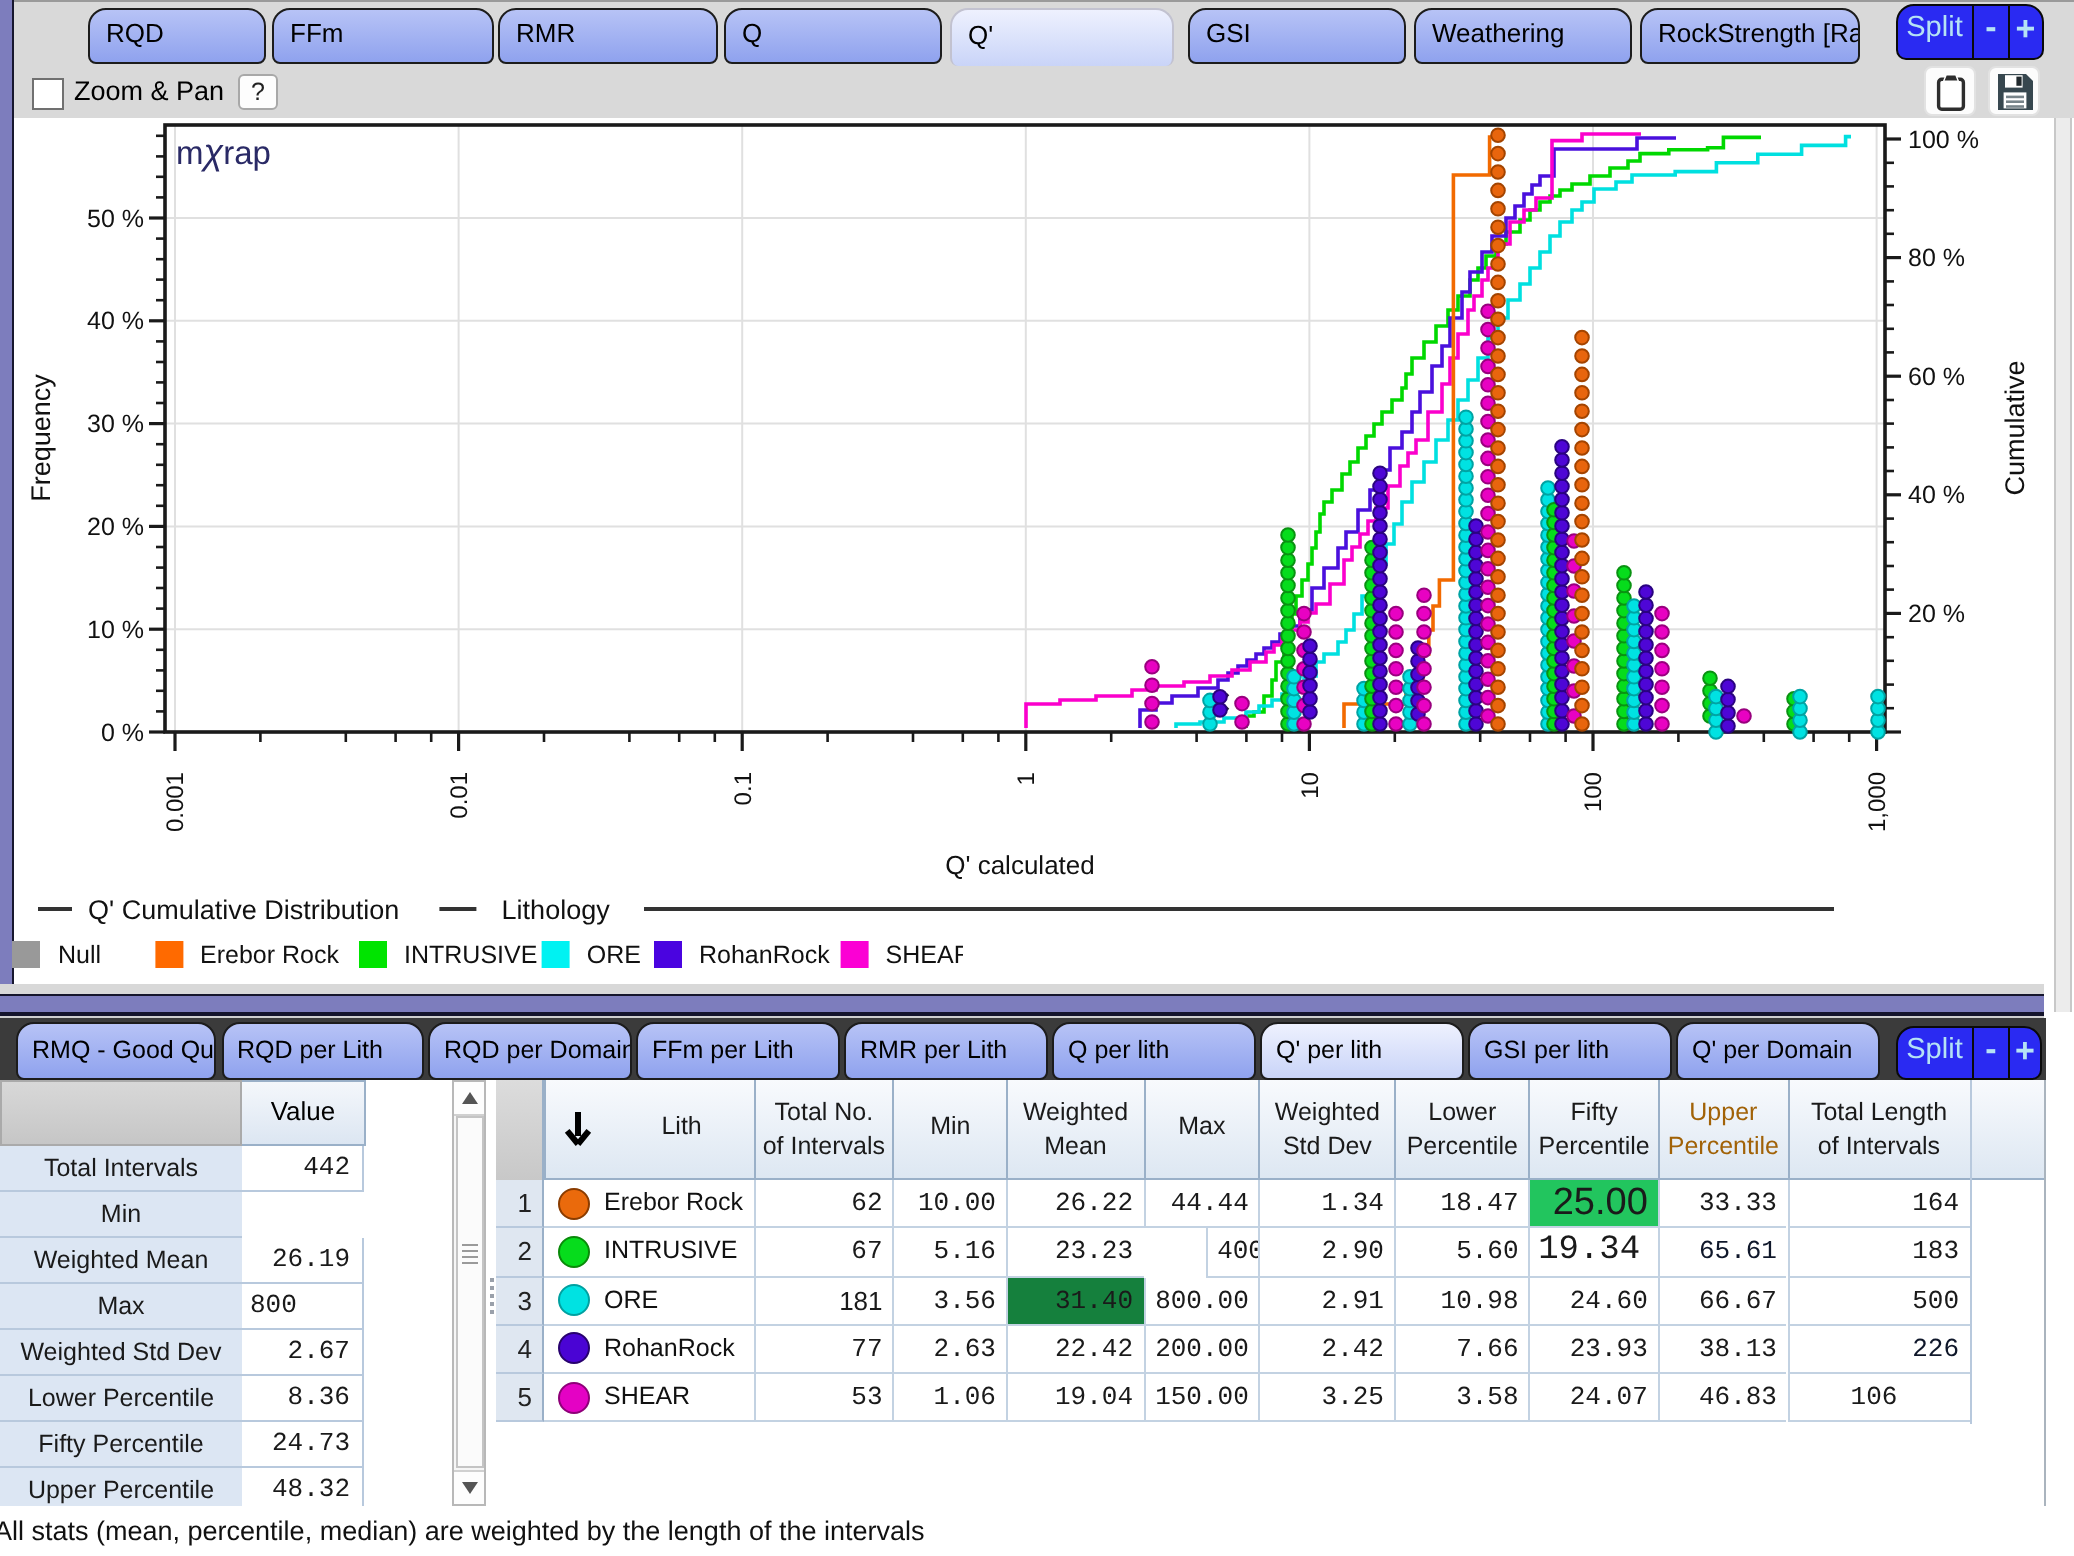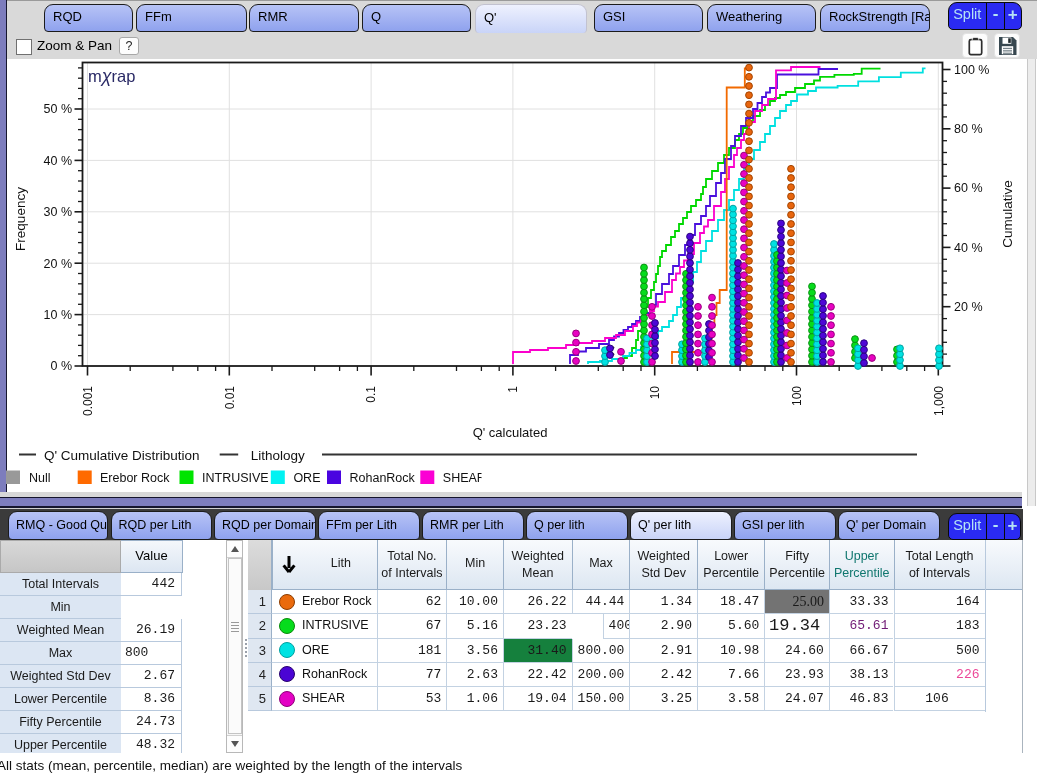--- a/index.html
+++ b/index.html
@@ -714,64 +714,64 @@
     </div>
 <div style="position:absolute;left:381.4px;top:0;width:67.60000000000002px;height:50px;border-left:1px solid #9ab0c8;box-sizing:border-box;text-align:center;font-size:12.5px;color:#1a1a1a;line-height:16.5px;">
       <div style="margin-top:8px;">Weighted<br>Std Dev</div>
     </div>
 <div style="position:absolute;left:449px;top:0;width:67.29999999999995px;height:50px;border-left:1px solid #9ab0c8;box-sizing:border-box;text-align:center;font-size:12.5px;color:#1a1a1a;line-height:16.5px;">
       <div style="margin-top:8px;">Lower<br>Percentile</div>
     </div>
 <div style="position:absolute;left:516.3px;top:0;width:64.60000000000002px;height:50px;border-left:1px solid #9ab0c8;box-sizing:border-box;text-align:center;font-size:12.5px;color:#1a1a1a;line-height:16.5px;">
       <div style="margin-top:8px;">Fifty<br>Percentile</div>
     </div>
-<div style="position:absolute;left:580.9px;top:0;width:64.60000000000002px;height:50px;border-left:1px solid #9ab0c8;box-sizing:border-box;text-align:center;font-size:12.5px;color:#0f766e;line-height:16.5px;">
+<div style="position:absolute;left:580.9px;top:0;width:64.60000000000002px;height:50px;border-left:1px solid #9ab0c8;box-sizing:border-box;text-align:center;font-size:12.5px;color:#a16207;line-height:16.5px;">
       <div style="margin-top:8px;">Upper<br>Percentile</div>
     </div>
 <div style="position:absolute;left:645.5px;top:0;width:91.0px;height:50px;border-left:1px solid #9ab0c8;box-sizing:border-box;text-align:center;font-size:12.5px;color:#1a1a1a;line-height:16.5px;">
       <div style="margin-top:8px;">Total Length<br>of Intervals</div>
     </div>
 <div style="position:absolute;left:0;top:0;width:24px;height:50px;background:linear-gradient(#dcdcdc,#c8c8c8);border-right:1px solid #9ab0c8;box-sizing:border-box;"></div>
 <div style="position:absolute;left:33px;top:15px;"><svg width="16" height="19" viewBox="0 0 16 19">
         <path d="M8 1 V13 M8 17 L2.6 10.4 M8 17 L13.4 10.4" stroke="#000" stroke-width="3" fill="none"></path>
       </svg></div>
 <div style="position:absolute;left:0;top:50.0px;width:24px;height:24.3px;background:#dfe7f1;border-bottom:1px solid #b8c9dd;border-right:1px solid #9ab0c8;box-sizing:border-box;text-align:right;padding-right:5px;font-size:13px;line-height:23px;color:#222;">1</div>
 <div style="position:absolute;left:24px;top:50.0px;width:104.6px;height:24.3px;background:#fff;border-bottom:1px solid #c3d2e2;box-sizing:border-box;">
       <div style="position:absolute;left:7px;top:3.5px;width:16px;height:16px;border-radius:50%;background:#ea6a0c;border:1.6px solid #8a3c00;box-sizing:border-box;"></div>
       <div style="position:absolute;left:30px;top:0;font-size:12.5px;line-height:23px;color:#111;">Erebor Rock</div>
     </div>
 <div style="position:absolute;left:128.60000000000002px;top:50.0px;width:69.69999999999999px;height:24.3px;background:#fff;border-bottom:1px solid #c3d2e2;border-left:1px solid #c3d2e2;box-sizing:border-box;text-align:right;padding-right:5px;font-family:'Liberation Mono',monospace;font-size:13px;line-height:23px;color:#1a1a1a;">62</div>
 <div style="position:absolute;left:198.3px;top:50.0px;width:56.69999999999999px;height:24.3px;background:#fff;border-bottom:1px solid #c3d2e2;border-left:1px solid #c3d2e2;box-sizing:border-box;text-align:right;padding-right:5px;font-family:'Liberation Mono',monospace;font-size:13px;line-height:23px;color:#1a1a1a;">10.00</div>
 <div style="position:absolute;left:255px;top:50.0px;width:68.5px;height:24.3px;background:#fff;border-bottom:1px solid #c3d2e2;border-left:1px solid #c3d2e2;box-sizing:border-box;text-align:right;padding-right:5px;font-family:'Liberation Mono',monospace;font-size:13px;line-height:23px;color:#1a1a1a;">26.22</div>
 <div style="position:absolute;left:323.5px;top:50.0px;width:57.89999999999998px;height:24.3px;background:#fff;border-bottom:1px solid #c3d2e2;border-left:1px solid #c3d2e2;box-sizing:border-box;text-align:right;padding-right:5px;font-family:'Liberation Mono',monospace;font-size:13px;line-height:23px;color:#1a1a1a;">44.44</div>
 <div style="position:absolute;left:381.4px;top:50.0px;width:67.60000000000002px;height:24.3px;background:#fff;border-bottom:1px solid #c3d2e2;border-left:1px solid #c3d2e2;box-sizing:border-box;text-align:right;padding-right:5px;font-family:'Liberation Mono',monospace;font-size:13px;line-height:23px;color:#1a1a1a;">1.34</div>
 <div style="position:absolute;left:449px;top:50.0px;width:67.29999999999995px;height:24.3px;background:#fff;border-bottom:1px solid #c3d2e2;border-left:1px solid #c3d2e2;box-sizing:border-box;text-align:right;padding-right:5px;font-family:'Liberation Mono',monospace;font-size:13px;line-height:23px;color:#1a1a1a;">18.47</div>
-<div style="position:absolute;left:516.3px;top:50.0px;width:64.60000000000002px;height:24.3px;background:#737373;border-bottom:1px solid #c3d2e2;border-left:1px solid #c3d2e2;box-sizing:border-box;text-align:right;padding-right:5px;font-family:Liberation Serif, serif;font-size:14px;line-height:23px;color:#1a1a1a;">25.00</div>
+<div style="position:absolute;left:516.3px;top:50.0px;width:64.60000000000002px;height:24.3px;background:#22c55e;border-bottom:1px solid #c3d2e2;border-left:1px solid #c3d2e2;box-sizing:border-box;text-align:right;padding-right:5px;font-family:Liberation Sans, sans-serif;font-size:19px;line-height:23px;color:#1a1a1a;">25.00</div>
 <div style="position:absolute;left:580.9px;top:50.0px;width:64.60000000000002px;height:24.3px;background:#fff;border-bottom:1px solid #c3d2e2;border-left:1px solid #c3d2e2;box-sizing:border-box;text-align:right;padding-right:5px;font-family:'Liberation Mono',monospace;font-size:13px;line-height:23px;color:#1a1a1a;">33.33</div>
 <div style="position:absolute;left:645.5px;top:50.0px;width:91.0px;height:24.3px;background:#fff;border-bottom:1px solid #c3d2e2;border-left:1px solid #c3d2e2;box-sizing:border-box;text-align:right;padding-right:5px;font-family:'Liberation Mono',monospace;font-size:13px;line-height:23px;color:#1a1a1a;">164</div>
 <div style="position:absolute;left:0;top:74.3px;width:24px;height:24.3px;background:#dfe7f1;border-bottom:1px solid #b8c9dd;border-right:1px solid #9ab0c8;box-sizing:border-box;text-align:right;padding-right:5px;font-size:13px;line-height:23px;color:#222;">2</div>
 <div style="position:absolute;left:24px;top:74.3px;width:104.6px;height:24.3px;background:#fff;border-bottom:1px solid #c3d2e2;box-sizing:border-box;">
       <div style="position:absolute;left:7px;top:3.5px;width:16px;height:16px;border-radius:50%;background:#06dc1c;border:1.6px solid #0a8a0a;box-sizing:border-box;"></div>
       <div style="position:absolute;left:30px;top:0;font-size:12.5px;line-height:23px;color:#111;">INTRUSIVE</div>
     </div>
 <div style="position:absolute;left:128.60000000000002px;top:74.3px;width:69.69999999999999px;height:24.3px;background:#fff;border-bottom:1px solid #c3d2e2;border-left:1px solid #c3d2e2;box-sizing:border-box;text-align:right;padding-right:5px;font-family:'Liberation Mono',monospace;font-size:13px;line-height:23px;color:#1a1a1a;">67</div>
 <div style="position:absolute;left:198.3px;top:74.3px;width:56.69999999999999px;height:24.3px;background:#fff;border-bottom:1px solid #c3d2e2;border-left:1px solid #c3d2e2;box-sizing:border-box;text-align:right;padding-right:5px;font-family:'Liberation Mono',monospace;font-size:13px;line-height:23px;color:#1a1a1a;">5.16</div>
 <div style="position:absolute;left:255px;top:74.3px;width:68.5px;height:24.3px;background:#fff;border-bottom:1px solid #c3d2e2;border-left:1px solid #c3d2e2;box-sizing:border-box;text-align:right;padding-right:5px;font-family:'Liberation Mono',monospace;font-size:13px;line-height:23px;color:#1a1a1a;">23.23</div>
 <div style="position:absolute;left:323.5px;top:74.3px;width:57.89999999999998px;height:24.3px;background:#fff;border-bottom:1px solid #c3d2e2;border-left:1px solid #c3d2e2;box-sizing:border-box;text-align:right;padding-right:5px;font-family:'Liberation Mono',monospace;font-size:13px;line-height:23px;color:#1a1a1a;margin-left:31px;">400.00</div>
 <div style="position:absolute;left:381.4px;top:74.3px;width:67.60000000000002px;height:24.3px;background:#fff;border-bottom:1px solid #c3d2e2;border-left:1px solid #c3d2e2;box-sizing:border-box;text-align:right;padding-right:5px;font-family:'Liberation Mono',monospace;font-size:13px;line-height:23px;color:#1a1a1a;">2.90</div>
 <div style="position:absolute;left:449px;top:74.3px;width:67.29999999999995px;height:24.3px;background:#fff;border-bottom:1px solid #c3d2e2;border-left:1px solid #c3d2e2;box-sizing:border-box;text-align:right;padding-right:5px;font-family:'Liberation Mono',monospace;font-size:13px;line-height:23px;color:#1a1a1a;">5.60</div>
 <div style="position:absolute;left:516.3px;top:74.3px;width:64.60000000000002px;height:24.3px;background:#fff;border-bottom:1px solid #c3d2e2;border-left:1px solid #c3d2e2;box-sizing:border-box;text-align:center;padding-right:5px;font-family:'Liberation Mono',monospace;font-size:17px;line-height:23px;color:#1a1a1a;">19.34</div>
-<div style="position:absolute;left:580.9px;top:74.3px;width:64.60000000000002px;height:24.3px;background:#fff;border-bottom:1px solid #c3d2e2;border-left:1px solid #c3d2e2;box-sizing:border-box;text-align:right;padding-right:5px;font-family:'Liberation Mono',monospace;font-size:13px;line-height:23px;color:#701a75;">65.61</div>
+<div style="position:absolute;left:580.9px;top:74.3px;width:64.60000000000002px;height:24.3px;background:#fff;border-bottom:1px solid #c3d2e2;border-left:1px solid #c3d2e2;box-sizing:border-box;text-align:right;padding-right:5px;font-family:'Liberation Mono',monospace;font-size:13px;line-height:23px;color:#0f172a;">65.61</div>
 <div style="position:absolute;left:645.5px;top:74.3px;width:91.0px;height:24.3px;background:#fff;border-bottom:1px solid #c3d2e2;border-left:1px solid #c3d2e2;box-sizing:border-box;text-align:right;padding-right:5px;font-family:'Liberation Mono',monospace;font-size:13px;line-height:23px;color:#1a1a1a;">183</div>
 <div style="position:absolute;left:0;top:98.6px;width:24px;height:24.3px;background:#dfe7f1;border-bottom:1px solid #b8c9dd;border-right:1px solid #9ab0c8;box-sizing:border-box;text-align:right;padding-right:5px;font-size:13px;line-height:23px;color:#222;">3</div>
 <div style="position:absolute;left:24px;top:98.6px;width:104.6px;height:24.3px;background:#fff;border-bottom:1px solid #c3d2e2;box-sizing:border-box;">
       <div style="position:absolute;left:7px;top:3.5px;width:16px;height:16px;border-radius:50%;background:#00e2e2;border:1.6px solid #00a0a0;box-sizing:border-box;"></div>
       <div style="position:absolute;left:30px;top:0;font-size:12.5px;line-height:23px;color:#111;">ORE</div>
     </div>
-<div style="position:absolute;left:128.60000000000002px;top:98.6px;width:69.69999999999999px;height:24.3px;background:#fff;border-bottom:1px solid #c3d2e2;border-left:1px solid #c3d2e2;box-sizing:border-box;text-align:right;padding-right:5px;font-family:Liberation Mono, monospace;font-size:13px;line-height:23px;color:#1a1a1a;">181</div>
+<div style="position:absolute;left:128.60000000000002px;top:98.6px;width:69.69999999999999px;height:24.3px;background:#fff;border-bottom:1px solid #c3d2e2;border-left:1px solid #c3d2e2;box-sizing:border-box;text-align:right;padding-right:5px;font-family:Liberation Sans, sans-serif;font-size:13px;line-height:23px;color:#1a1a1a;">181</div>
 <div style="position:absolute;left:198.3px;top:98.6px;width:56.69999999999999px;height:24.3px;background:#fff;border-bottom:1px solid #c3d2e2;border-left:1px solid #c3d2e2;box-sizing:border-box;text-align:right;padding-right:5px;font-family:'Liberation Mono',monospace;font-size:13px;line-height:23px;color:#1a1a1a;">3.56</div>
 <div style="position:absolute;left:255px;top:98.6px;width:68.5px;height:24.3px;background:#15803d;border-bottom:1px solid #c3d2e2;border-left:1px solid #c3d2e2;box-sizing:border-box;text-align:right;padding-right:5px;font-family:'Liberation Mono',monospace;font-size:13px;line-height:23px;color:#1a1a1a;">31.40</div>
 <div style="position:absolute;left:323.5px;top:98.6px;width:57.89999999999998px;height:24.3px;background:#fff;border-bottom:1px solid #c3d2e2;border-left:1px solid #c3d2e2;box-sizing:border-box;text-align:right;padding-right:5px;font-family:'Liberation Mono',monospace;font-size:13px;line-height:23px;color:#1a1a1a;">800.00</div>
 <div style="position:absolute;left:381.4px;top:98.6px;width:67.60000000000002px;height:24.3px;background:#fff;border-bottom:1px solid #c3d2e2;border-left:1px solid #c3d2e2;box-sizing:border-box;text-align:right;padding-right:5px;font-family:'Liberation Mono',monospace;font-size:13px;line-height:23px;color:#1a1a1a;">2.91</div>
 <div style="position:absolute;left:449px;top:98.6px;width:67.29999999999995px;height:24.3px;background:#fff;border-bottom:1px solid #c3d2e2;border-left:1px solid #c3d2e2;box-sizing:border-box;text-align:right;padding-right:5px;font-family:'Liberation Mono',monospace;font-size:13px;line-height:23px;color:#1a1a1a;">10.98</div>
 <div style="position:absolute;left:516.3px;top:98.6px;width:64.60000000000002px;height:24.3px;background:#fff;border-bottom:1px solid #c3d2e2;border-left:1px solid #c3d2e2;box-sizing:border-box;text-align:right;padding-right:5px;font-family:'Liberation Mono',monospace;font-size:13px;line-height:23px;color:#1a1a1a;">24.60</div>
 <div style="position:absolute;left:580.9px;top:98.6px;width:64.60000000000002px;height:24.3px;background:#fff;border-bottom:1px solid #c3d2e2;border-left:1px solid #c3d2e2;box-sizing:border-box;text-align:right;padding-right:5px;font-family:'Liberation Mono',monospace;font-size:13px;line-height:23px;color:#1a1a1a;">66.67</div>
 <div style="position:absolute;left:645.5px;top:98.6px;width:91.0px;height:24.3px;background:#fff;border-bottom:1px solid #c3d2e2;border-left:1px solid #c3d2e2;box-sizing:border-box;text-align:right;padding-right:5px;font-family:'Liberation Mono',monospace;font-size:13px;line-height:23px;color:#1a1a1a;">500</div>
 <div style="position:absolute;left:0;top:122.9px;width:24px;height:24.3px;background:#dfe7f1;border-bottom:1px solid #b8c9dd;border-right:1px solid #9ab0c8;box-sizing:border-box;text-align:right;padding-right:5px;font-size:13px;line-height:23px;color:#222;">4</div>
 <div style="position:absolute;left:24px;top:122.9px;width:104.6px;height:24.3px;background:#fff;border-bottom:1px solid #c3d2e2;box-sizing:border-box;">
@@ -779,21 +779,21 @@
       <div style="position:absolute;left:30px;top:0;font-size:12.5px;line-height:23px;color:#111;">RohanRock</div>
     </div>
 <div style="position:absolute;left:128.60000000000002px;top:122.9px;width:69.69999999999999px;height:24.3px;background:#fff;border-bottom:1px solid #c3d2e2;border-left:1px solid #c3d2e2;box-sizing:border-box;text-align:right;padding-right:5px;font-family:'Liberation Mono',monospace;font-size:13px;line-height:23px;color:#1a1a1a;">77</div>
 <div style="position:absolute;left:198.3px;top:122.9px;width:56.69999999999999px;height:24.3px;background:#fff;border-bottom:1px solid #c3d2e2;border-left:1px solid #c3d2e2;box-sizing:border-box;text-align:right;padding-right:5px;font-family:'Liberation Mono',monospace;font-size:13px;line-height:23px;color:#1a1a1a;">2.63</div>
 <div style="position:absolute;left:255px;top:122.9px;width:68.5px;height:24.3px;background:#fff;border-bottom:1px solid #c3d2e2;border-left:1px solid #c3d2e2;box-sizing:border-box;text-align:right;padding-right:5px;font-family:'Liberation Mono',monospace;font-size:13px;line-height:23px;color:#1a1a1a;">22.42</div>
 <div style="position:absolute;left:323.5px;top:122.9px;width:57.89999999999998px;height:24.3px;background:#fff;border-bottom:1px solid #c3d2e2;border-left:1px solid #c3d2e2;box-sizing:border-box;text-align:right;padding-right:5px;font-family:'Liberation Mono',monospace;font-size:13px;line-height:23px;color:#1a1a1a;">200.00</div>
 <div style="position:absolute;left:381.4px;top:122.9px;width:67.60000000000002px;height:24.3px;background:#fff;border-bottom:1px solid #c3d2e2;border-left:1px solid #c3d2e2;box-sizing:border-box;text-align:right;padding-right:5px;font-family:'Liberation Mono',monospace;font-size:13px;line-height:23px;color:#1a1a1a;">2.42</div>
 <div style="position:absolute;left:449px;top:122.9px;width:67.29999999999995px;height:24.3px;background:#fff;border-bottom:1px solid #c3d2e2;border-left:1px solid #c3d2e2;box-sizing:border-box;text-align:right;padding-right:5px;font-family:'Liberation Mono',monospace;font-size:13px;line-height:23px;color:#1a1a1a;">7.66</div>
 <div style="position:absolute;left:516.3px;top:122.9px;width:64.60000000000002px;height:24.3px;background:#fff;border-bottom:1px solid #c3d2e2;border-left:1px solid #c3d2e2;box-sizing:border-box;text-align:right;padding-right:5px;font-family:'Liberation Mono',monospace;font-size:13px;line-height:23px;color:#1a1a1a;">23.93</div>
 <div style="position:absolute;left:580.9px;top:122.9px;width:64.60000000000002px;height:24.3px;background:#fff;border-bottom:1px solid #c3d2e2;border-left:1px solid #c3d2e2;box-sizing:border-box;text-align:right;padding-right:5px;font-family:'Liberation Mono',monospace;font-size:13px;line-height:23px;color:#1a1a1a;">38.13</div>
-<div style="position:absolute;left:645.5px;top:122.9px;width:91.0px;height:24.3px;background:#fff;border-bottom:1px solid #c3d2e2;border-left:1px solid #c3d2e2;box-sizing:border-box;text-align:right;padding-right:5px;font-family:'Liberation Mono',monospace;font-size:13px;line-height:23px;color:#ec4899;">226</div>
+<div style="position:absolute;left:645.5px;top:122.9px;width:91.0px;height:24.3px;background:#fff;border-bottom:1px solid #c3d2e2;border-left:1px solid #c3d2e2;box-sizing:border-box;text-align:right;padding-right:5px;font-family:'Liberation Mono',monospace;font-size:13px;line-height:23px;color:#0f172a;">226</div>
 <div style="position:absolute;left:0;top:147.2px;width:24px;height:24.3px;background:#dfe7f1;border-bottom:1px solid #b8c9dd;border-right:1px solid #9ab0c8;box-sizing:border-box;text-align:right;padding-right:5px;font-size:13px;line-height:23px;color:#222;">5</div>
 <div style="position:absolute;left:24px;top:147.2px;width:104.6px;height:24.3px;background:#fff;border-bottom:1px solid #c3d2e2;box-sizing:border-box;">
       <div style="position:absolute;left:7px;top:3.5px;width:16px;height:16px;border-radius:50%;background:#e402c4;border:1.6px solid #8e0078;box-sizing:border-box;"></div>
       <div style="position:absolute;left:30px;top:0;font-size:12.5px;line-height:23px;color:#111;">SHEAR</div>
     </div>
 <div style="position:absolute;left:128.60000000000002px;top:147.2px;width:69.69999999999999px;height:24.3px;background:#fff;border-bottom:1px solid #c3d2e2;border-left:1px solid #c3d2e2;box-sizing:border-box;text-align:right;padding-right:5px;font-family:'Liberation Mono',monospace;font-size:13px;line-height:23px;color:#1a1a1a;">53</div>
 <div style="position:absolute;left:198.3px;top:147.2px;width:56.69999999999999px;height:24.3px;background:#fff;border-bottom:1px solid #c3d2e2;border-left:1px solid #c3d2e2;box-sizing:border-box;text-align:right;padding-right:5px;font-family:'Liberation Mono',monospace;font-size:13px;line-height:23px;color:#1a1a1a;">1.06</div>
 <div style="position:absolute;left:255px;top:147.2px;width:68.5px;height:24.3px;background:#fff;border-bottom:1px solid #c3d2e2;border-left:1px solid #c3d2e2;box-sizing:border-box;text-align:right;padding-right:5px;font-family:'Liberation Mono',monospace;font-size:13px;line-height:23px;color:#1a1a1a;">19.04</div>
 <div style="position:absolute;left:323.5px;top:147.2px;width:57.89999999999998px;height:24.3px;background:#fff;border-bottom:1px solid #c3d2e2;border-left:1px solid #c3d2e2;box-sizing:border-box;text-align:right;padding-right:5px;font-family:'Liberation Mono',monospace;font-size:13px;line-height:23px;color:#1a1a1a;">150.00</div>
 <div style="position:absolute;left:381.4px;top:147.2px;width:67.60000000000002px;height:24.3px;background:#fff;border-bottom:1px solid #c3d2e2;border-left:1px solid #c3d2e2;box-sizing:border-box;text-align:right;padding-right:5px;font-family:'Liberation Mono',monospace;font-size:13px;line-height:23px;color:#1a1a1a;">3.25</div>

